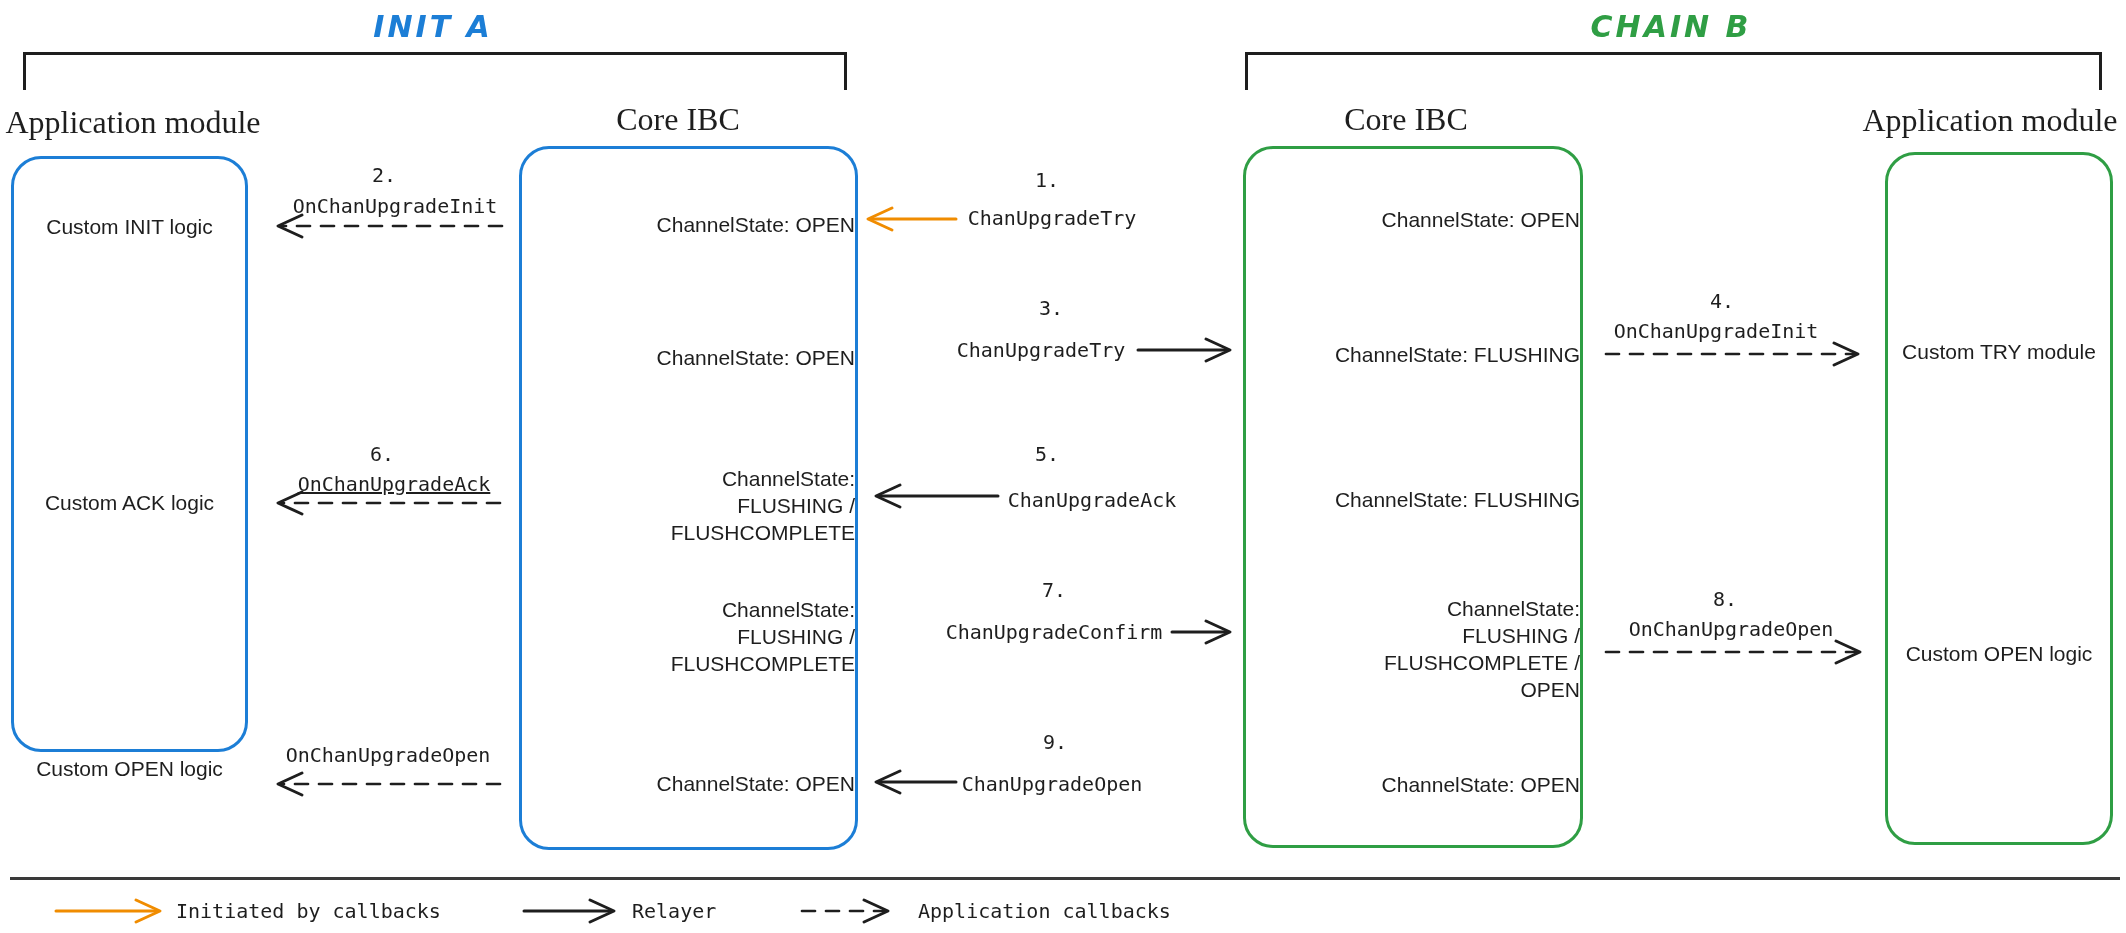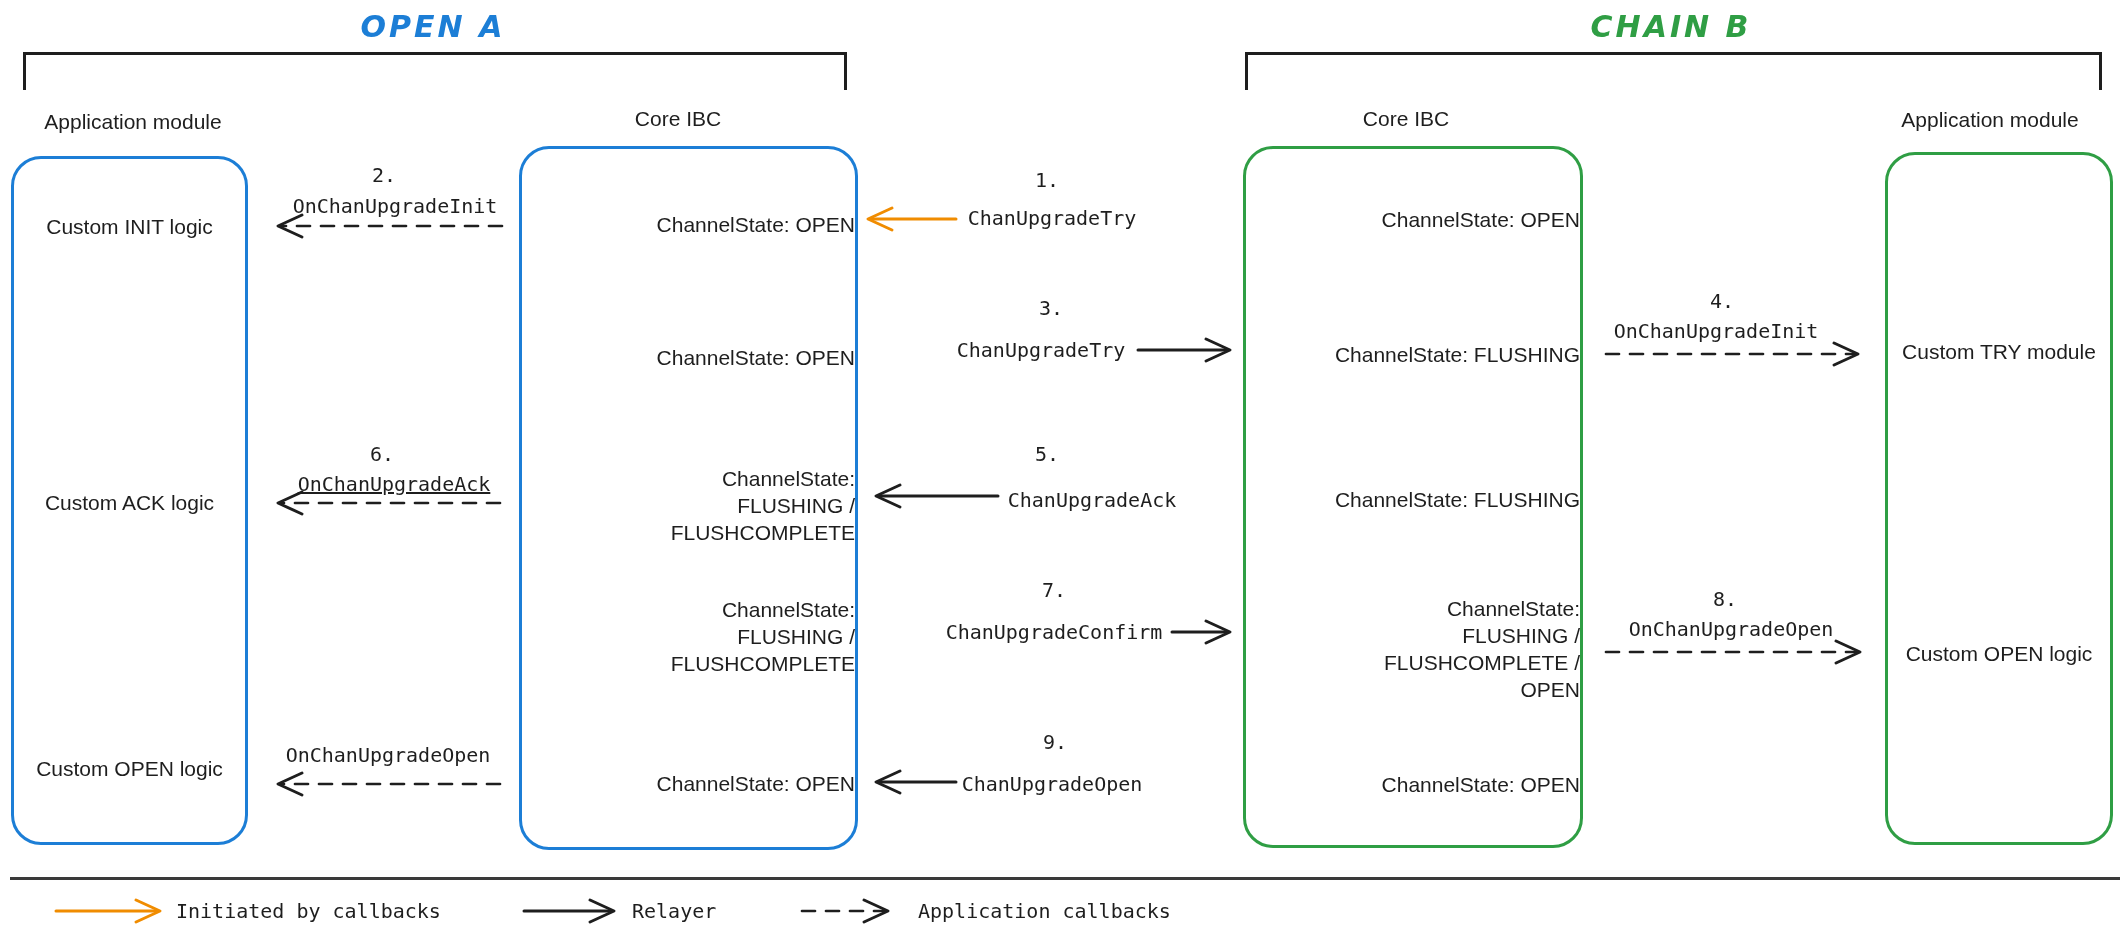--- a/index.html
+++ b/index.html
@@ -28,22 +28,22 @@
     position: absolute;
     box-sizing: border-box;
     height: 38px;
     border-top: 3.5px solid #1e1e1e;
     border-left: 3.5px solid #1e1e1e;
     border-right: 3.5px solid #1e1e1e;
   }
   .col-label {
     position: absolute;
     transform: translate(-50%, -50%);
-    font-family: Liberation Sans, sans-serif;
-    font-size: 21px;
+    font-family: Liberation Serif, serif;
+    font-size: 32px;
     font-weight: 500;
     white-space: nowrap;
   }
   .box {
     position: absolute;
     box-sizing: border-box;
     border: 3px solid;
     border-radius: 30px;
     background: #ffffff;
   }
@@ -82,31 +82,31 @@
     right: 6px;
     top: 877px;
     border-top: 3px solid #3a3a3a;
   }
 </style>
 </head>
 <body>
 
 <div class="canvas">
 
-  <div class="chain-title a" style="left:433px; top:26px;">OPEN A</div>
+  <div class="chain-title a" style="left:433px; top:26px;">INIT A</div>
   <div class="chain-title b" style="left:1671px; top:26px;">CHAIN B</div>
   <div class="bracket" style="left:23px; top:52px; width:824px;"></div>
   <div class="bracket" style="left:1245px; top:52px; width:857px;"></div>
 
   <div class="col-label" style="left:133px; top:122px;">Application module</div>
   <div class="col-label" style="left:678px; top:119px;">Core IBC</div>
   <div class="col-label" style="left:1406px; top:119px;">Core IBC</div>
   <div class="col-label" style="left:1990px; top:120px;">Application module</div>
 
-  <div class="box blue" style="left:11px; top:156px; width:237px; height:689px;">
+  <div class="box blue" style="left:11px; top:156px; width:237px; height:596px;">
     <div class="cell centered" style="top:68px;">Custom INIT logic</div>
     <div class="cell centered" style="top:344px;">Custom ACK logic</div>
     <div class="cell centered" style="top:610px;">Custom OPEN logic</div>
   </div>
 
   <div class="box blue" style="left:519px; top:146px; width:339px; height:704px;">
     <div class="cell lefted" style="top:76px;">ChannelState: OPEN</div>
     <div class="cell lefted" style="top:209px;">ChannelState: OPEN</div>
     <div class="cell lefted" style="top:357px;">ChannelState:
 FLUSHING / FLUSHCOMPLETE</div>

